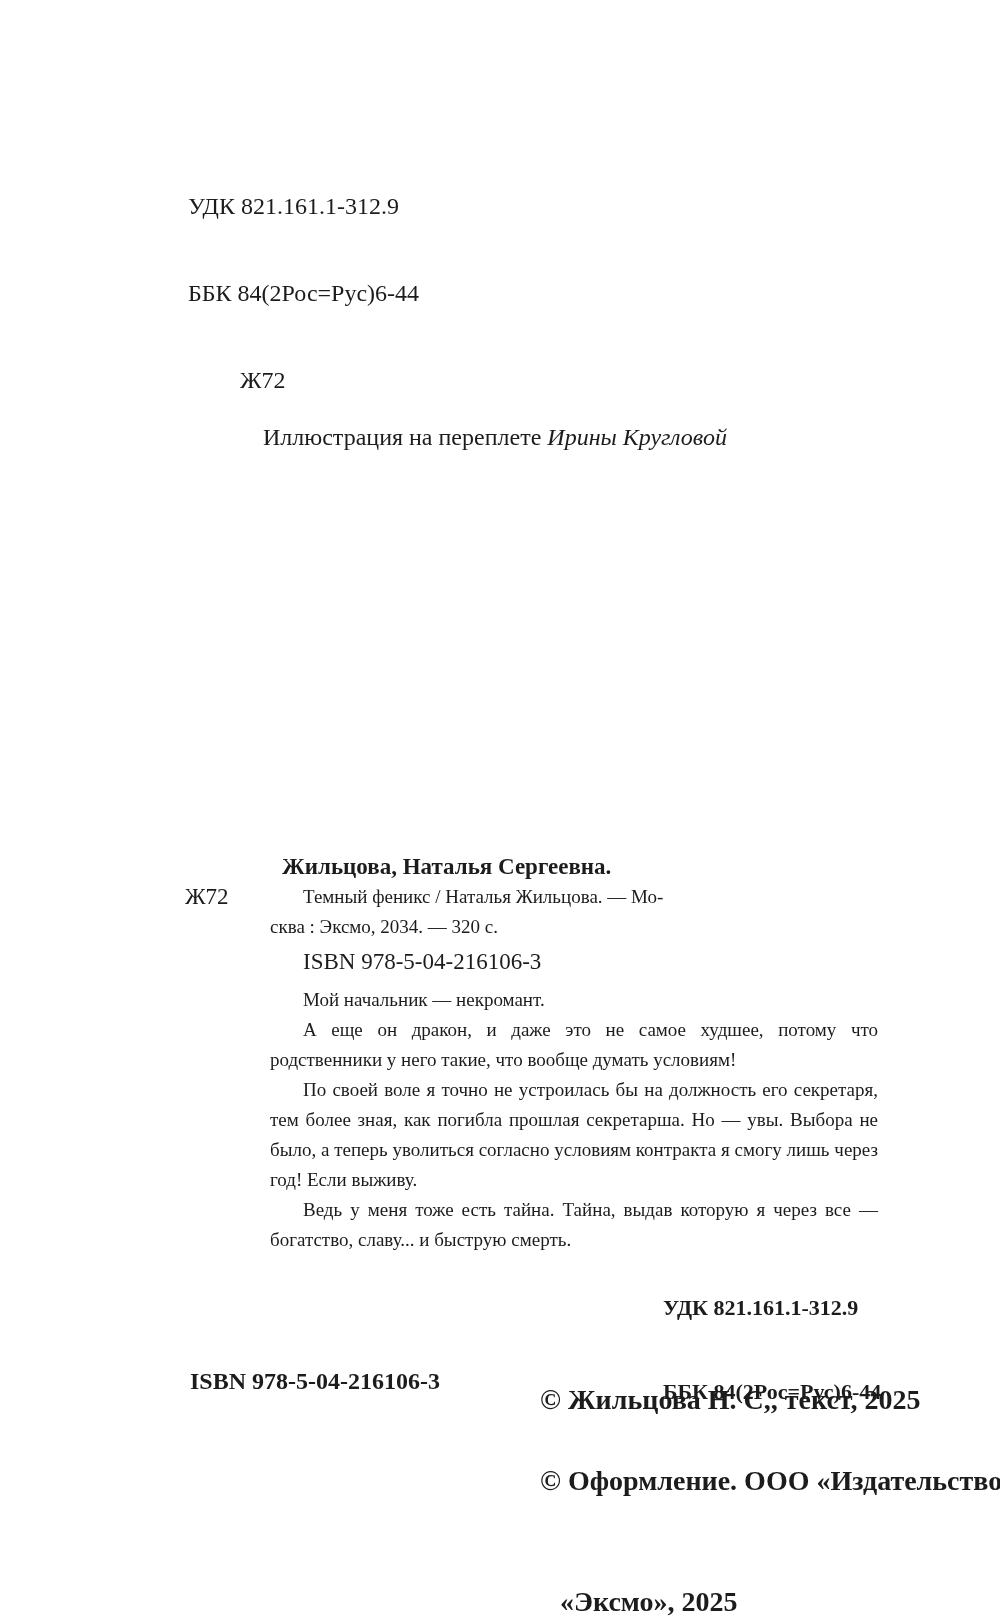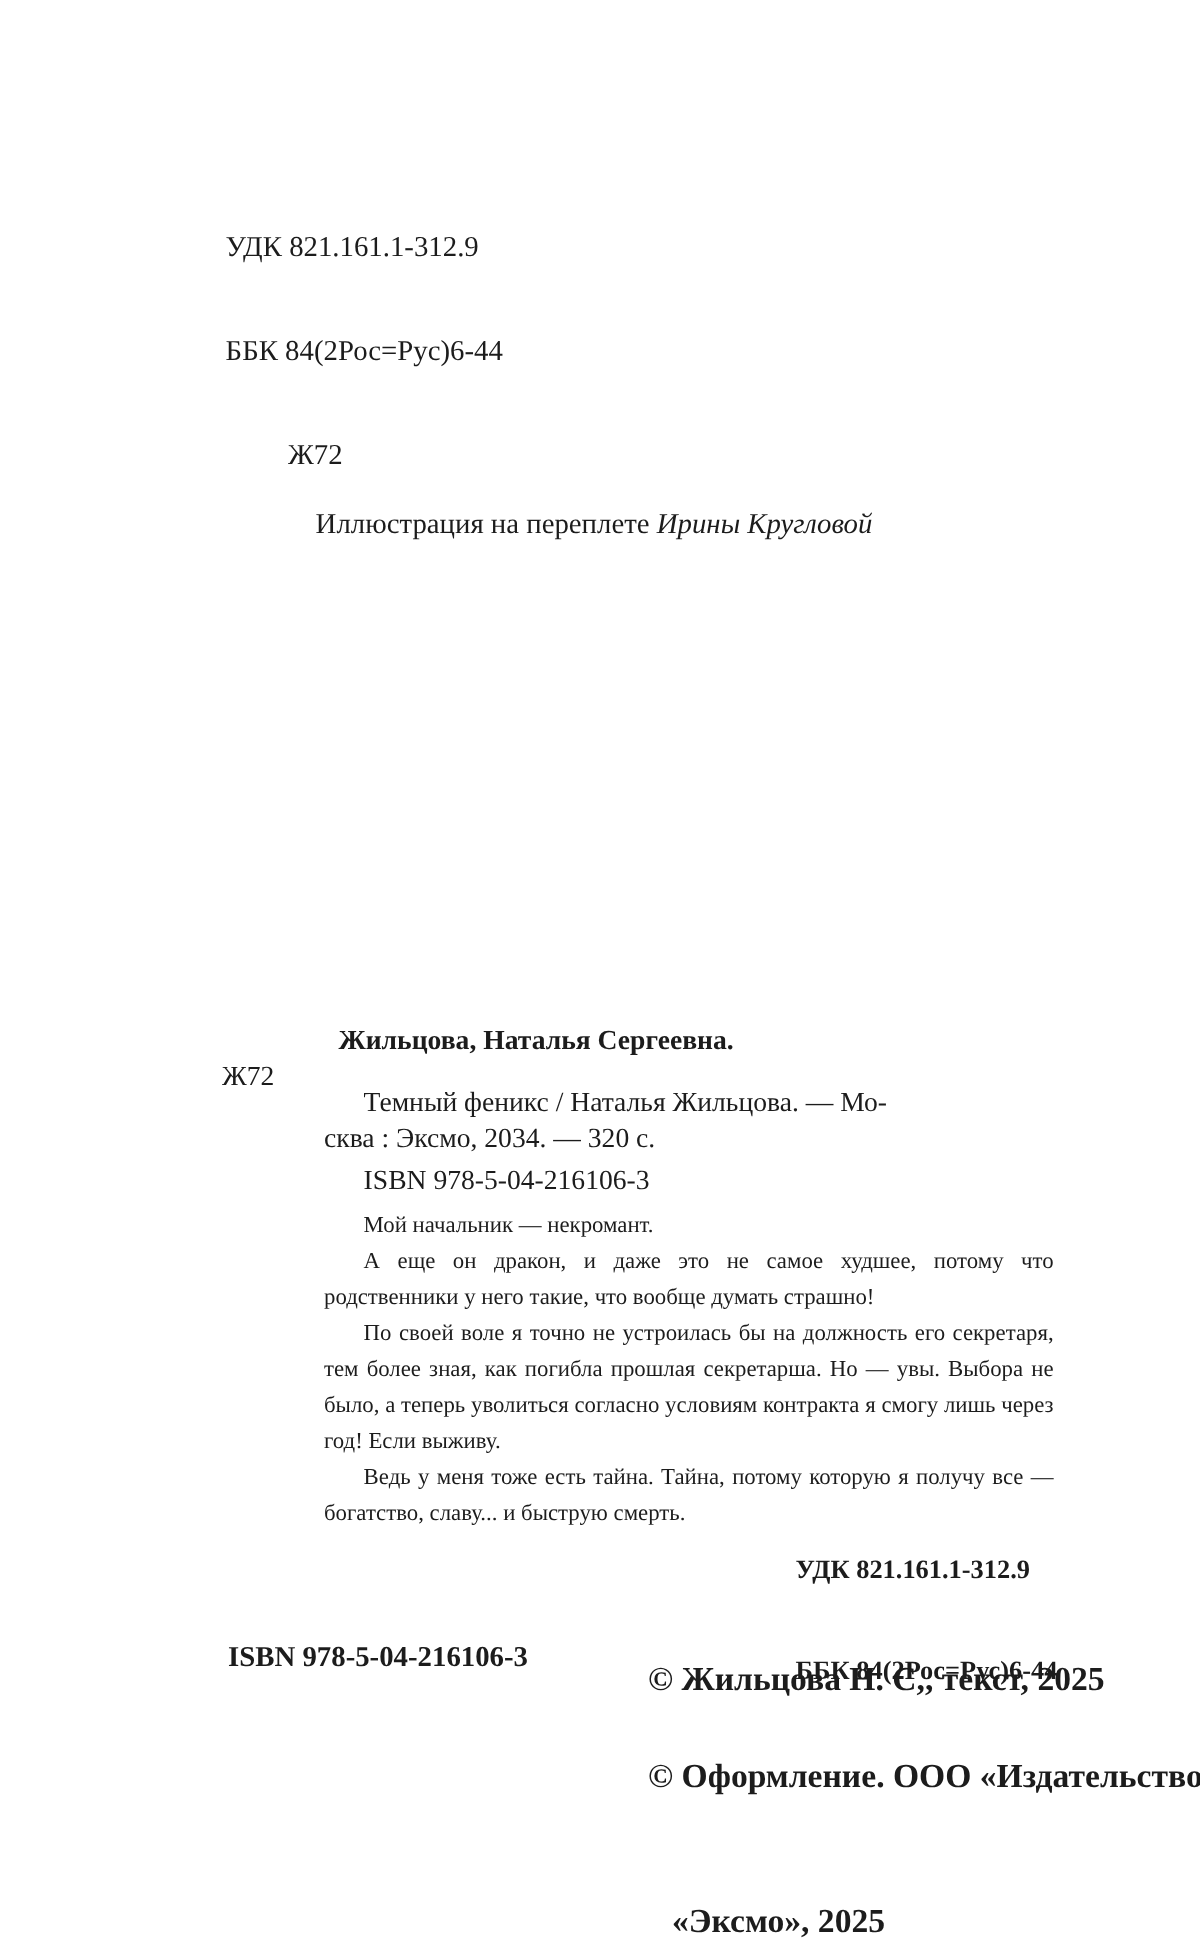--- a/index.html
+++ b/index.html
@@ -53,23 +53,22 @@
     top: 852px;
     width: 608px;
   }
   .card .author {
     font-weight: bold;
     font-size: 23px;
     line-height: 30px;
     margin-left: 12px;
   }
   .card .bib {
-    font-size: 23px;
+    font-size: 19px;
     line-height: 30px;
-    margin-top: 22px;
   }
   .card .bib .line-first {
     text-indent: 33px;
   }
   .card .isbn-mid {
     font-size: 23px;
     margin-top: 7px;
     margin-left: 33px;
   }
   .card .annotation {
@@ -129,23 +128,23 @@
 
 <div class="abs card">
   <div class="author">Жильцова, Наталья Сергеевна.</div>
   <div class="bib">
     <div class="line-first">Темный феникс / Наталья Жильцова. — Мо-</div>
     <div>сква : Эксмо, 2034. — 320 с.</div>
   </div>
   <div class="isbn-mid">ISBN 978-5-04-216106-3</div>
   <div class="annotation">
     <p>Мой начальник — некромант.</p>
-    <p>А еще он дракон, и даже это не самое худшее, потому что родственники у него такие, что вообще думать страшно!</p>
+    <p>А еще он дракон, и даже это не самое худшее, потому что родственники у него такие, что вообще думать условиям!</p>
     <p>По своей воле я точно не устроилась бы на должность его секретаря, тем более зная, как погибла прошлая секретарша. Но — увы. Выбора не было, а теперь уволиться согласно условиям контракта я смогу лишь через год! Если выживу.</p>
-    <p>Ведь у меня тоже есть тайна. Тайна, потому которую я получу все — богатство, славу... и быструю смерть.</p>
+    <p>Ведь у меня тоже есть тайна. Тайна, выдав которую я через все — богатство, славу... и быструю смерть.</p>
   </div>
 </div>
 
 <div class="abs right-codes">
   <div>УДК 821.161.1-312.9</div>
   <div>ББК 84(2Рос=Рус)6-44</div>
 </div>
 
 <div class="abs footer-isbn">ISBN 978-5-04-216106-3</div>
 

